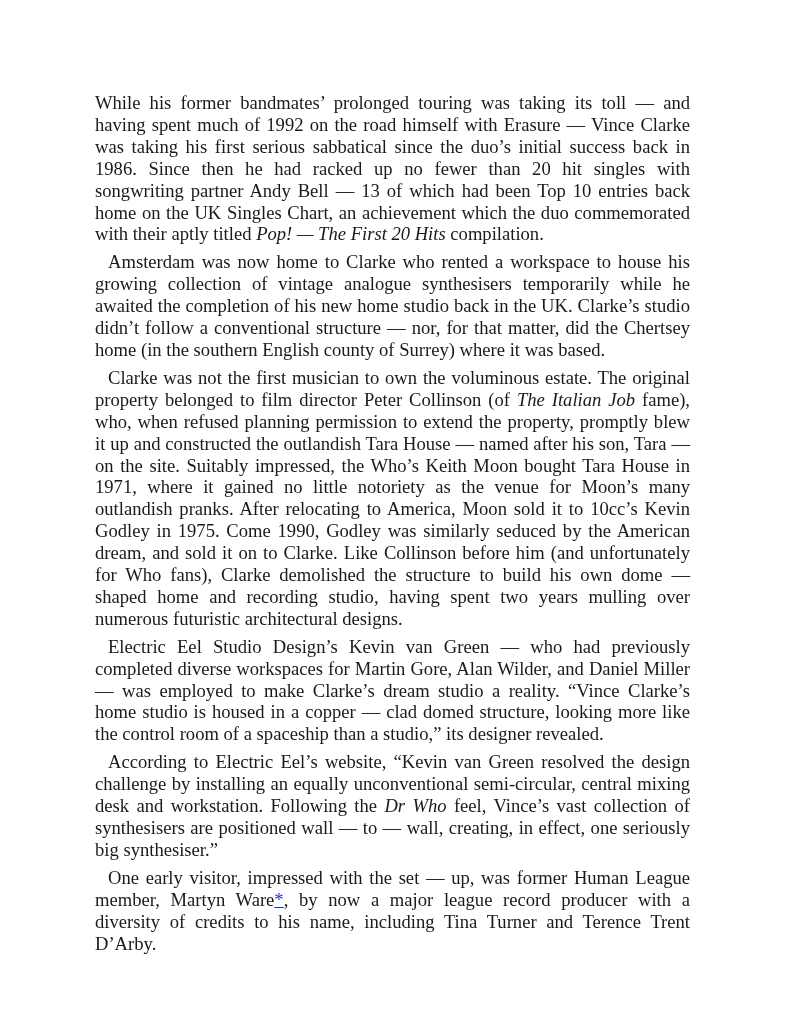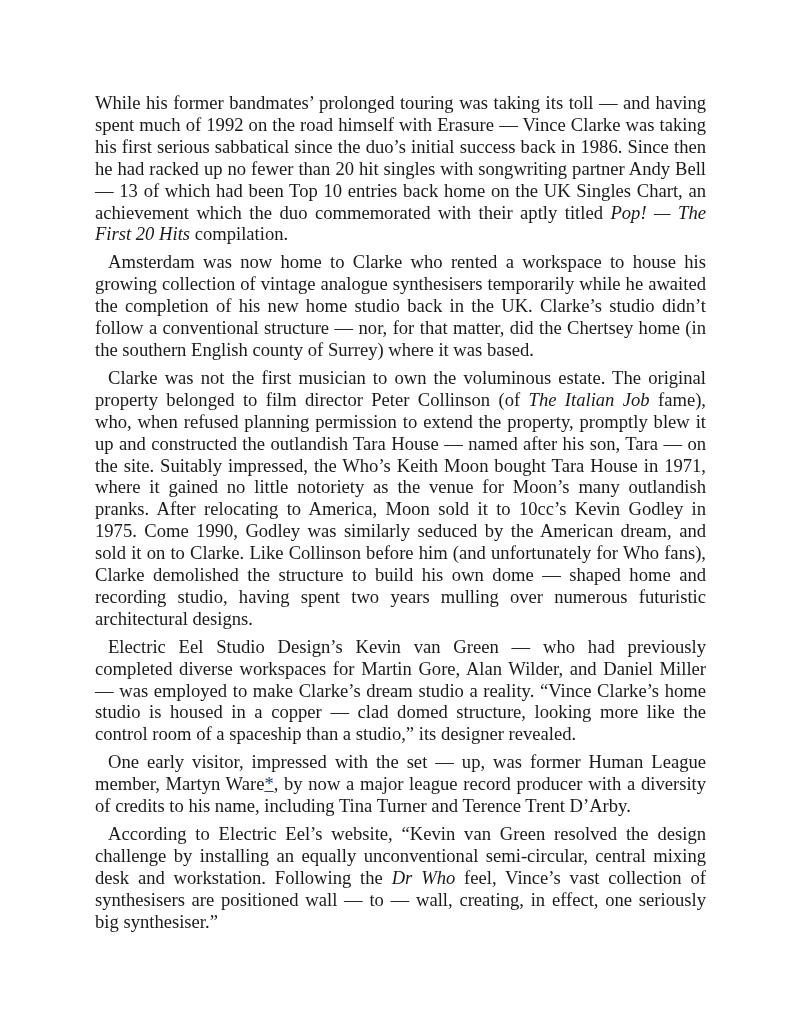--- a/index.html
+++ b/index.html
@@ -8,33 +8,33 @@
     position: absolute;
     left: 95px;
     top: 92px;
     width: 611px;
     font-family: "Liberation Serif", "DejaVu Serif", serif;
     font-size: 18.6px;
     line-height: 21.9px;
     color: #1a1a1a;
     text-align: justify;
   }
-  .para { margin: 0 0 6px 0; text-indent: 0; }
+  .para { margin: 0 16px 6px 0; text-indent: 0; }
   .para.indent { text-indent: 13px; }
   .para em { font-style: italic; }
   .footnote-link { color: #1a33cc; text-decoration: underline; cursor: pointer; }
 </style>
 </head>
 <body>
 
 <div class="page">
   <p class="para"><span>While his former bandmates’ prolonged touring was taking its toll — and having spent much of 1992 on the road himself with Erasure — Vince Clarke was taking his first serious sabbatical since the duo’s initial success back in 1986. Since then he had racked up no fewer than 20 hit singles with songwriting partner Andy Bell — 13 of which had been Top 10 entries back home on the UK Singles Chart, an achievement which the duo commemorated with their aptly titled </span><em>Pop! — The First 20 Hits</em><span> compilation.</span></p>
 
   <p class="para indent"><span>Amsterdam was now home to Clarke who rented a workspace to house his growing collection of vintage analogue synthesisers temporarily while he awaited the completion of his new home studio back in the UK. Clarke’s studio didn’t follow a conventional structure — nor, for that matter, did the Chertsey home (in the southern English county of Surrey) where it was based.</span></p>
 
   <p class="para indent"><span>Clarke was not the first musician to own the voluminous estate. The original property belonged to film director Peter Collinson (of </span><em>The Italian Job</em><span> fame), who, when refused planning permission to extend the property, promptly blew it up and constructed the outlandish Tara House — named after his son, Tara — on the site. Suitably impressed, the Who’s Keith Moon bought Tara House in 1971, where it gained no little notoriety as the venue for Moon’s many outlandish pranks. After relocating to America, Moon sold it to 10cc’s Kevin Godley in 1975. Come 1990, Godley was similarly seduced by the American dream, and sold it on to Clarke. Like Collinson before him (and unfortunately for Who fans), Clarke demolished the structure to build his own dome — shaped home and recording studio, having spent two years mulling over numerous futuristic architectural designs.</span></p>
 
   <p class="para indent"><span>Electric Eel Studio Design’s Kevin van Green — who had previously completed diverse workspaces for Martin Gore, Alan Wilder, and Daniel Miller — was employed to make Clarke’s dream studio a reality. “Vince Clarke’s home studio is housed in a copper — clad domed structure, looking more like the control room of a spaceship than a studio,” its designer revealed.</span></p>
 
+  <p class="para indent"><span>According to Electric Eel’s website, “Kevin van Green resolved the design challenge by installing an equally unconventional semi-circular, central mixing desk and workstation. Following the </span><em>Dr Who</em><span> feel, Vince’s vast collection of synthesisers are positioned wall — to — wall, creating, in effect, one seriously big synthesiser.”</span></p>
+
   <p class="para indent"><span>One early visitor, impressed with the set — up, was former Human League member, Martyn Ware</span><a class="footnote-link">*</a><span>, by now a major league record producer with a diversity of credits to his name, including Tina Turner and Terence Trent D’Arby.</span></p>
-
-  <p class="para indent"><span>According to Electric Eel’s website, “Kevin van Green resolved the design challenge by installing an equally unconventional semi-circular, central mixing desk and workstation. Following the </span><em>Dr Who</em><span> feel, Vince’s vast collection of synthesisers are positioned wall — to — wall, creating, in effect, one seriously big synthesiser.”</span></p>
 </div>
 
 </body></html>

